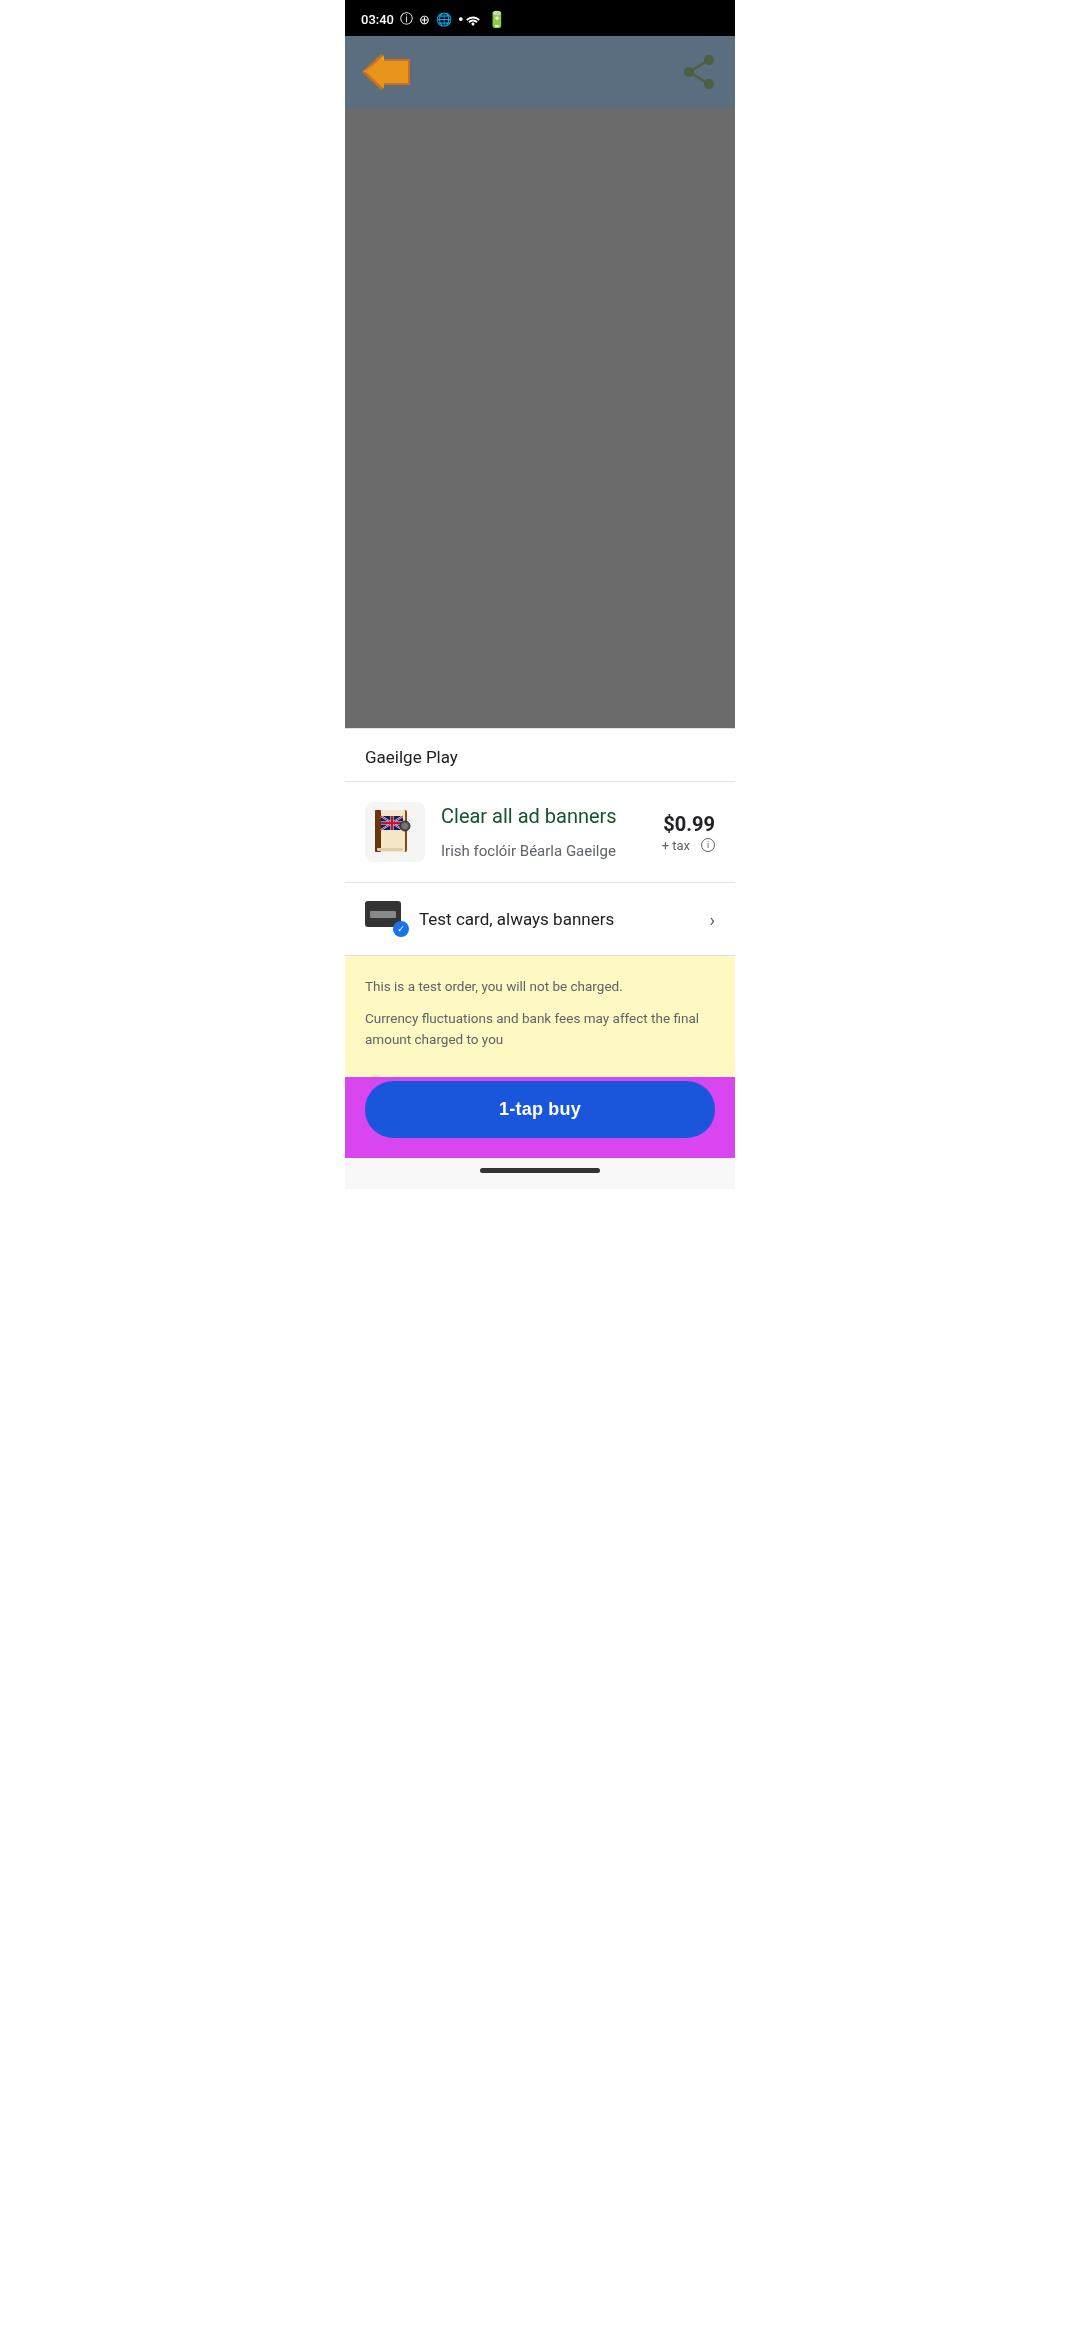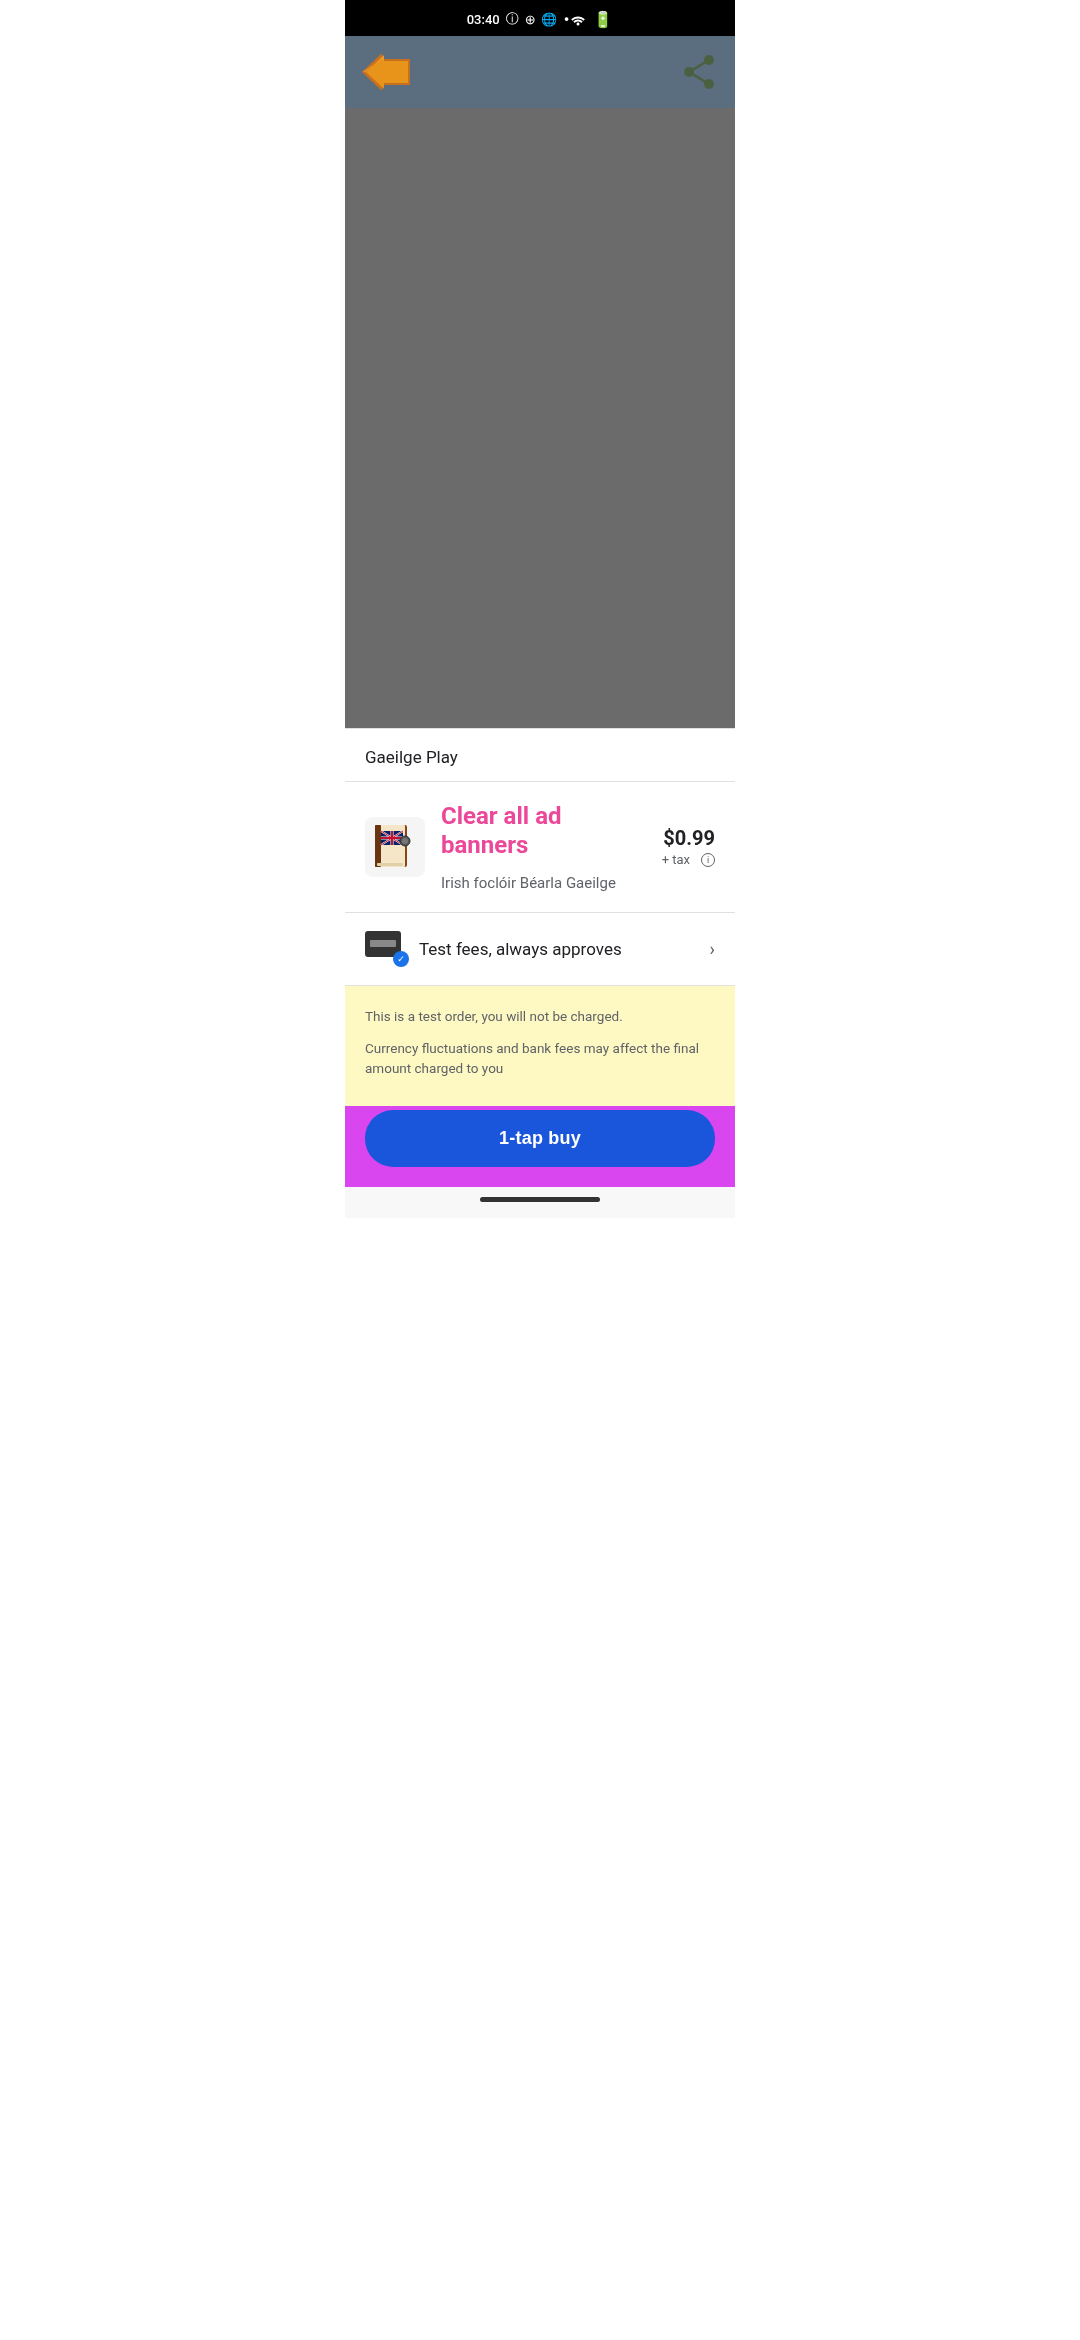--- a/index.html
+++ b/index.html
@@ -10,21 +10,21 @@
       font-family: 'Roboto', Arial, sans-serif;
       background: #fff;
     }
 
     
     .status-bar {
       background: #000;
       color: #fff;
       display: flex;
       align-items: center;
-      justify-content: center;
+      justify-content: flex-start;
       padding: 8px 16px 6px 16px;
       height: 36px;
     }
     .status-left {
       display: flex;
       align-items: center;
       gap: 6px;
       font-size: 13px;
       font-weight: 500;
     }
@@ -98,23 +98,23 @@
       display: flex;
       align-items: center;
       justify-content: center;
       font-size: 36px;
       position: relative;
     }
     .product-info {
       flex: 1;
     }
     .product-title {
-      font-size: 24px;
-      font-weight: 700;
-      color: #ec4899;
+      font-size: 20px;
+      font-weight: 400;
+      color: #14532d;
       line-height: 1.2;
     }
     .product-subtitle {
       font-size: 15px;
       color: #5f6368;
       margin-top: 14px;
     }
     .product-price {
       text-align: right;
       flex-shrink: 0;
@@ -330,21 +330,21 @@
     </div>
   </div>
 
   <div class="payment-row">
     <div class="payment-icon-wrap">
       <div class="card-icon">
         <div class="card-icon-stripe"></div>
       </div>
       <div class="card-check">✓</div>
     </div>
-    <span class="payment-label">Test fees, always approves</span>
+    <span class="payment-label">Test card, always banners</span>
     <span class="chevron-right">›</span>
   </div>
 
   <div class="disclaimer-section">
     <div class="disclaimer-text">This is a test order, you will not be charged.</div>
     <div class="disclaimer-text">Currency fluctuations and bank fees may affect the final amount charged to you</div>
   </div>
 
   <div class="buy-button-wrap">
     <button class="buy-button">1-tap buy</button>

